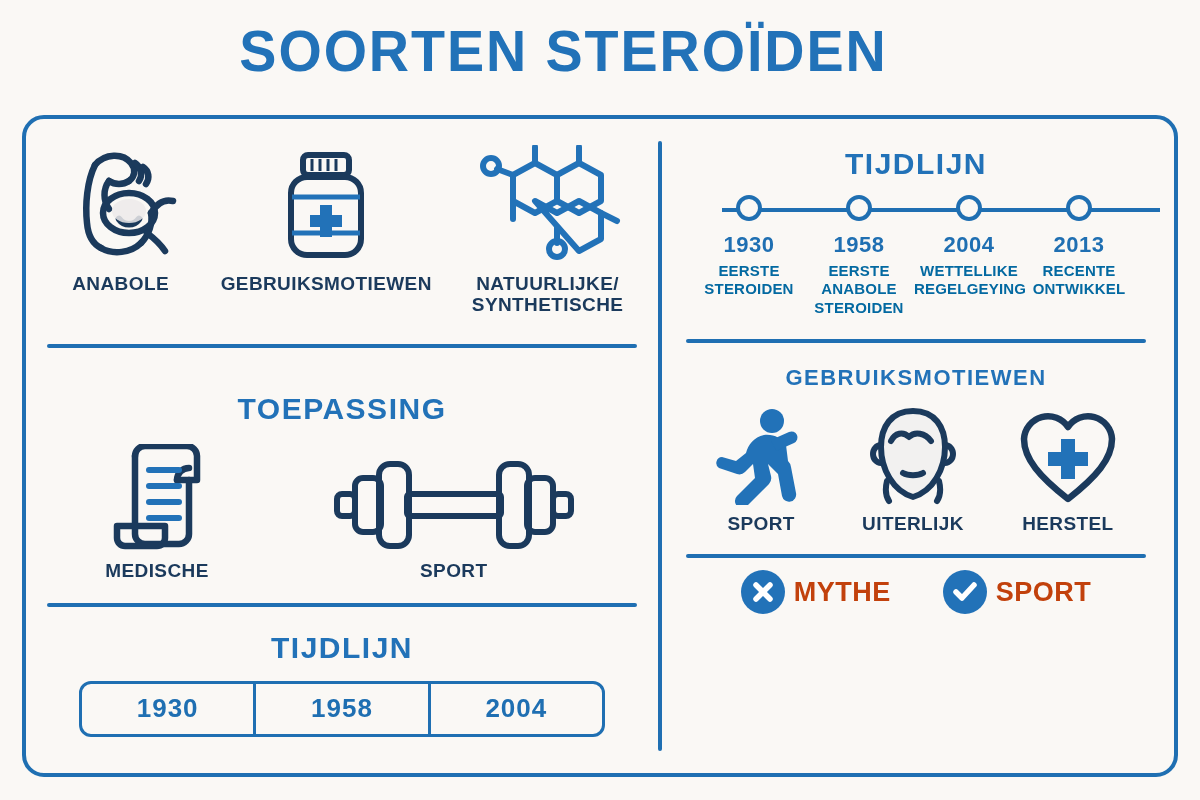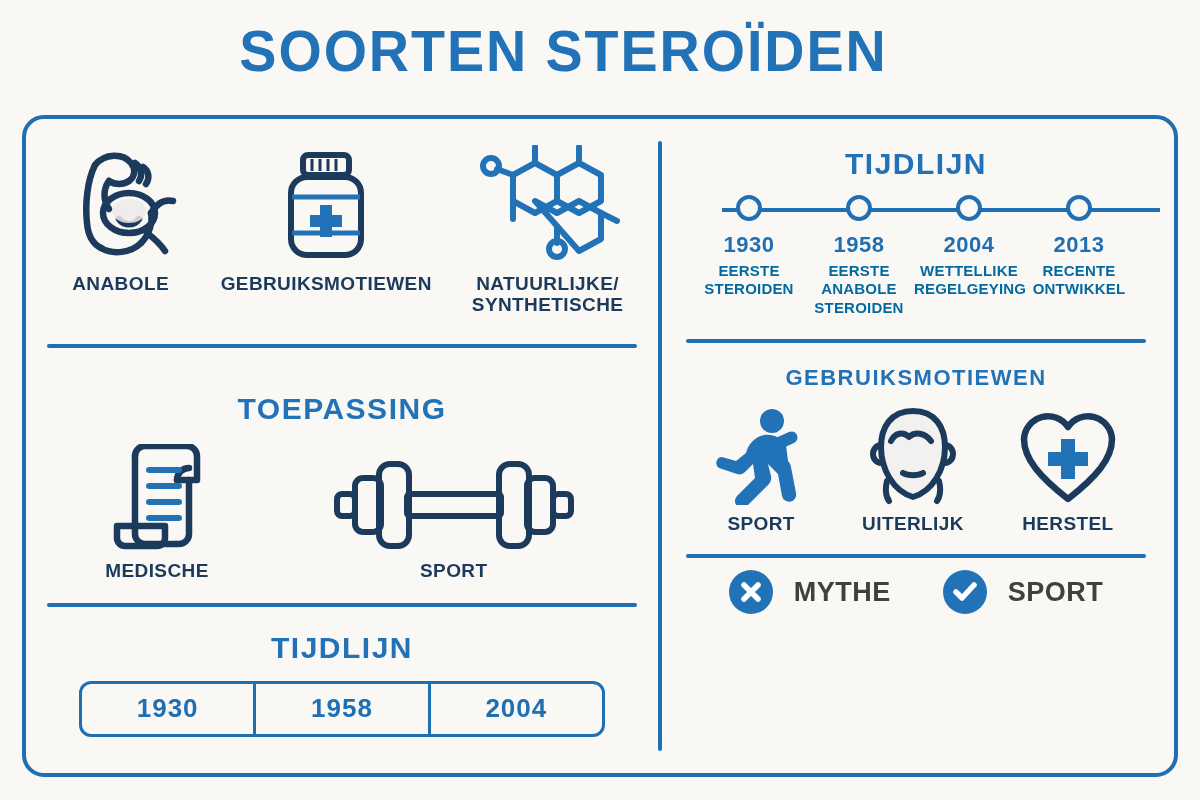--- a/index.html
+++ b/index.html
@@ -172,25 +172,24 @@
     margin-top: 12px;
   }
   .mf-item { display: flex; align-items: center; gap: 9px; }
   .mf-badge {
     width: 44px; height: 44px;
     border-radius: 50%;
     background: #2272b8;
     display: flex; align-items: center; justify-content: center;
   }
   .mf-text {
-    color: #404040;
+    color: #c2410c;
     font-weight: bold;
     font-size: 27px;
     letter-spacing: 0.5px;
-    margin-left: 12px;
   }
 </style>
 </head>
 <body>
 
 <div id="page">
 
   <div class="title">SOORTEN STEROÏDEN</div>
 
   <div class="panel">

